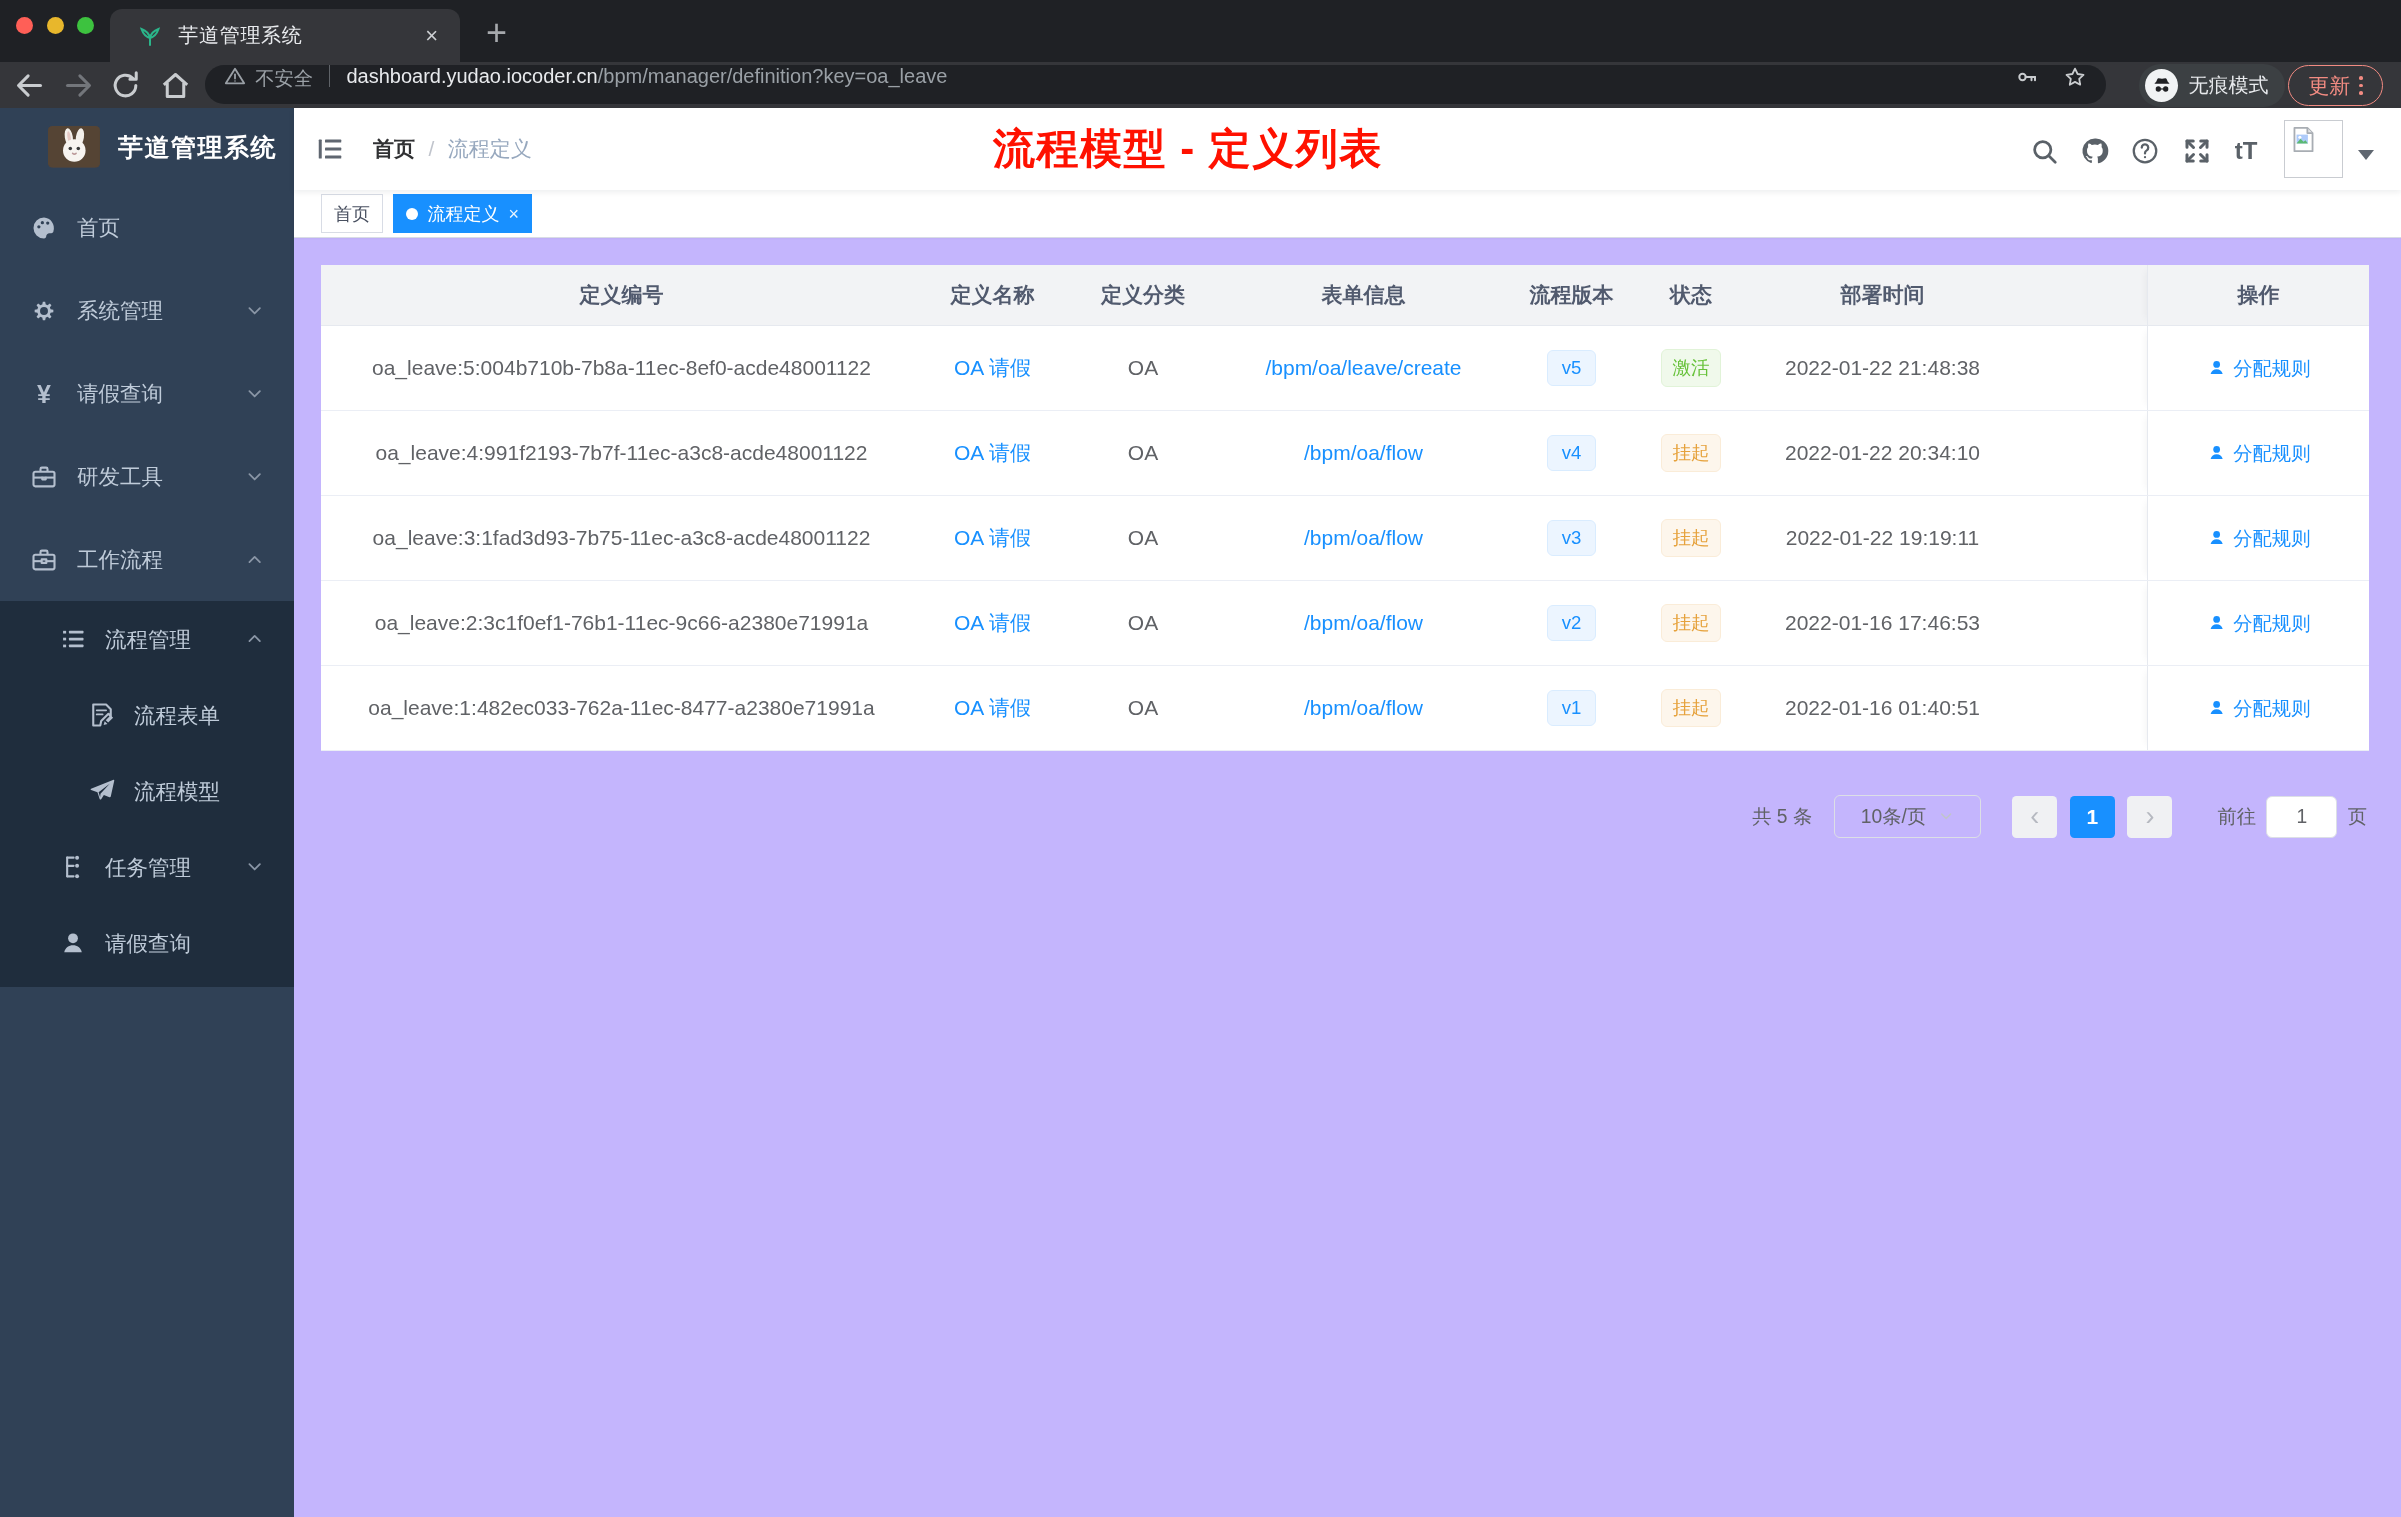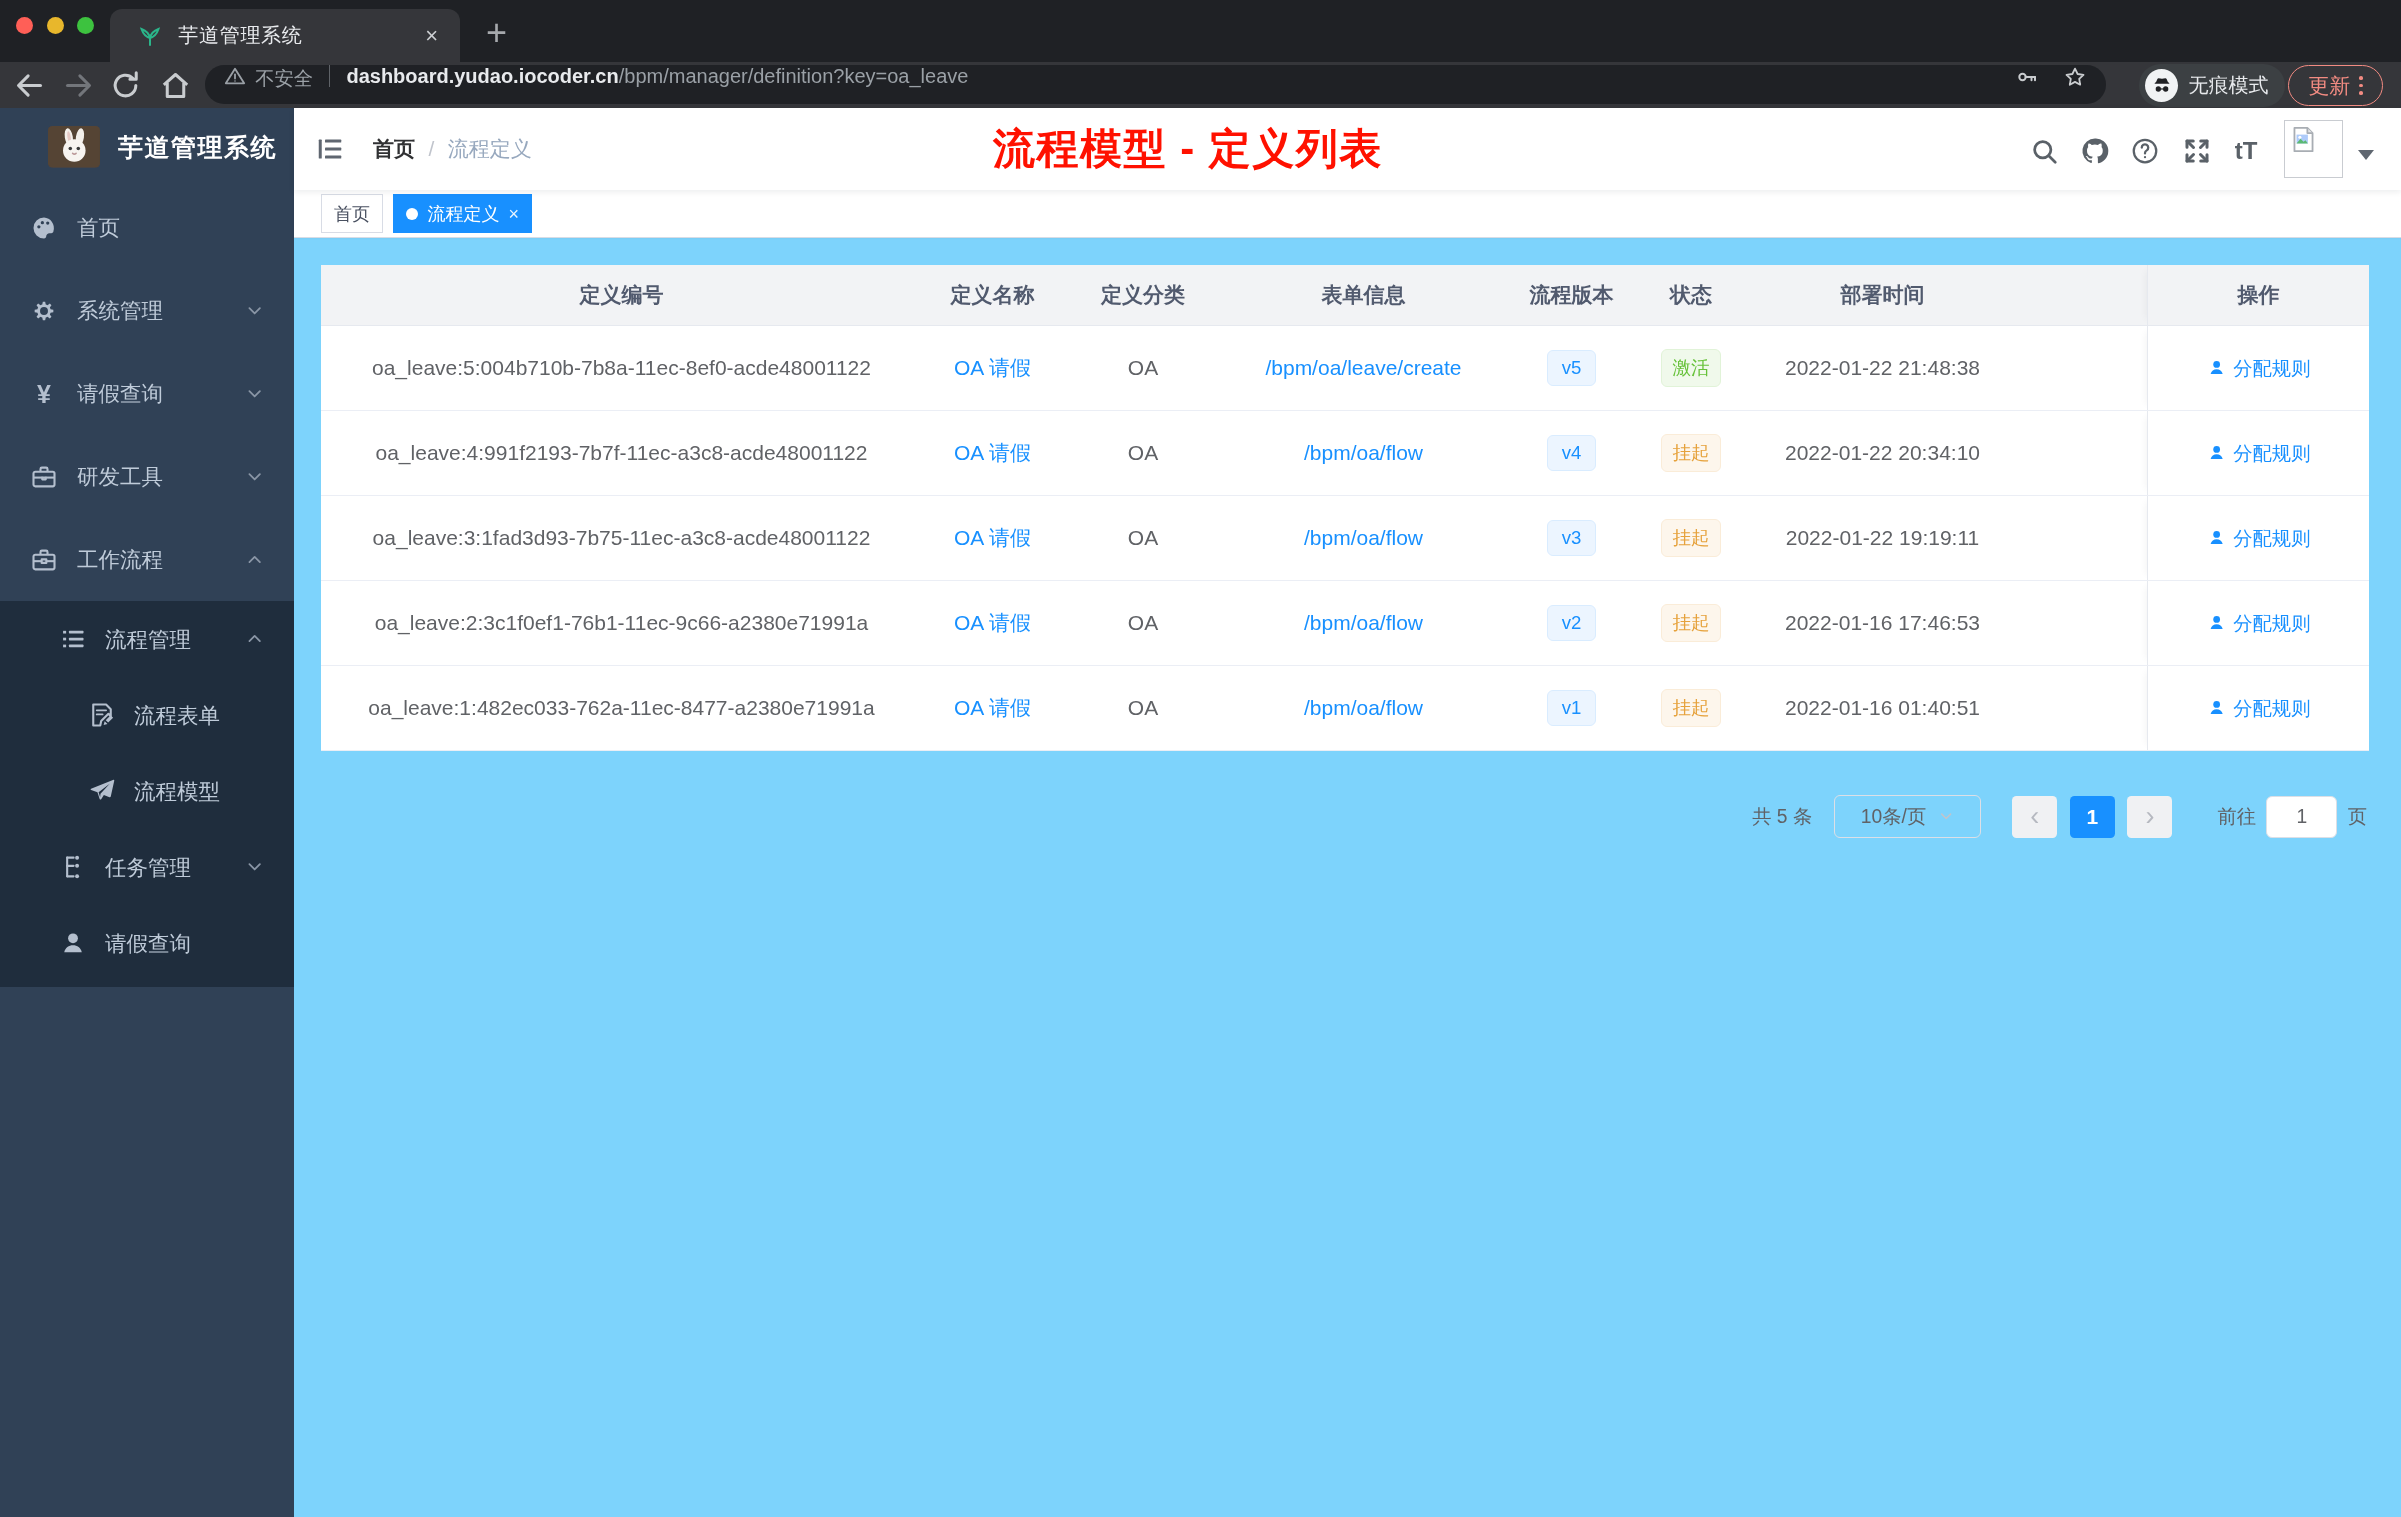--- a/index.html
+++ b/index.html
@@ -27,21 +27,21 @@
   .toolbar { position:absolute; left:0; top:62px; width:100%; height:46px; background:#35363a; }
   .navbtn { position:absolute; top:69px; width:33px; height:33px; color:#c9cccf; }
   .navbtn.disabled { color:#73767b; }
   #nav-back{ left:13.4px; } #nav-forward{ left:62px; } #nav-reload{ left:109px; } #nav-home{ left:159px; }
 
   .urlbar { position:absolute; left:205px; top:65px; width:1901px; height:39px; border-radius:19.3px;
             background:#1f2125; display:flex; align-items:flex-start; color:#9aa0a6; }
   .urlbar .warn { width:22px; height:22px; margin-left:19.3px; color:#9aa0a6; }
   .urlbar .sec-label { margin-left:9px; font-size:19.3px; }
   .urlbar .divider { width:0.7px; height:22px; background:#5f6368; margin:0 16.3px; }
-  .urlbar .host { color:#e8eaed; font-size:20px;font-weight:bold; }
+  .urlbar .host { color:#e8eaed; font-size:20px; }
   .urlbar .path { color:#9aa0a6; font-size:20px; }
   .urlbar .spacer { flex:1; }
   .urlbar .u-icon { width:24px; height:24px; color:#c9cccf; margin-right:24px; }
   .urlbar .u-icon.last { margin-right:19.3px; }
 
   .incognito-badge { position:absolute; left:2139px; top:64px; height:43px; padding:0 16.3px 0 6px;
             border-radius:21.5px; background:#3c4043; display:flex; align-items:center; gap:10.4px; }
   .incognito-badge .circ { width:33px; height:33px; border-radius:50%; background:#f1f3f4;
             display:flex; align-items:center; justify-content:center; }
   .incognito-badge .circ svg { width:22px; height:22px; }
@@ -96,21 +96,21 @@
   
   .tags-bar { height:48px; background:#fff; border-bottom:0.7px solid #d8dce5; box-shadow:0 0.7px 2.2px rgba(0,0,0,.06);
               display:flex; align-items:center; padding-left:27px; gap:10.4px; position:relative; z-index:2; }
   .tag { height:39px; padding:0 12px; border:0.7px solid #d8dce5; background:#fff; color:#495060;
          font-size:18px; display:flex; align-items:center; gap:9px; cursor:pointer; }
   .tag.active { background:var(--accent); border-color:var(--accent); color:#fff; }
   .tag .t-dot { width:12px; height:12px; border-radius:50%; background:#fff; }
   .tag .t-close { font-size:18px; line-height:1; opacity:.9; }
 
   
-  .content { flex:1; background:#7dd3fc; position:relative;padding-left:11px; }
+  .content { flex:1; background:#c4b5fd; position:relative;padding-left:11px; }
   .dtable { position:absolute; left:27px; top:27px; width:2048px; font-size:21px; color:#606266; }
   .trow { display:flex; align-items:center; }
   .thead { height:61px; background:#f2f3f5; border-bottom:0.7px solid #e6e9ef; }
   .thead .cell { color:#515a6e; font-weight:700; }
   .tbody-row { height:85px; background:#fff; border-bottom:0.7px solid #ebeef5; }
   .cell { text-align:center; flex:none; display:flex; align-items:center; justify-content:center; overflow:hidden; }
   .c0{width:601px;} .c1{width:141px;} .c2{width:160px;} .c3{width:281px;} .c4{width:135px;}
   .c5{width:104px;} .c6{width:279px;} .c7{width:125px;}
   .c8{width:222px; border-left:0.7px solid #e6e9ef; align-self:stretch; box-shadow:-7.4px 0 7.4px -6px rgba(0,0,0,.05);}
   .link { color:var(--accent); cursor:pointer; }

